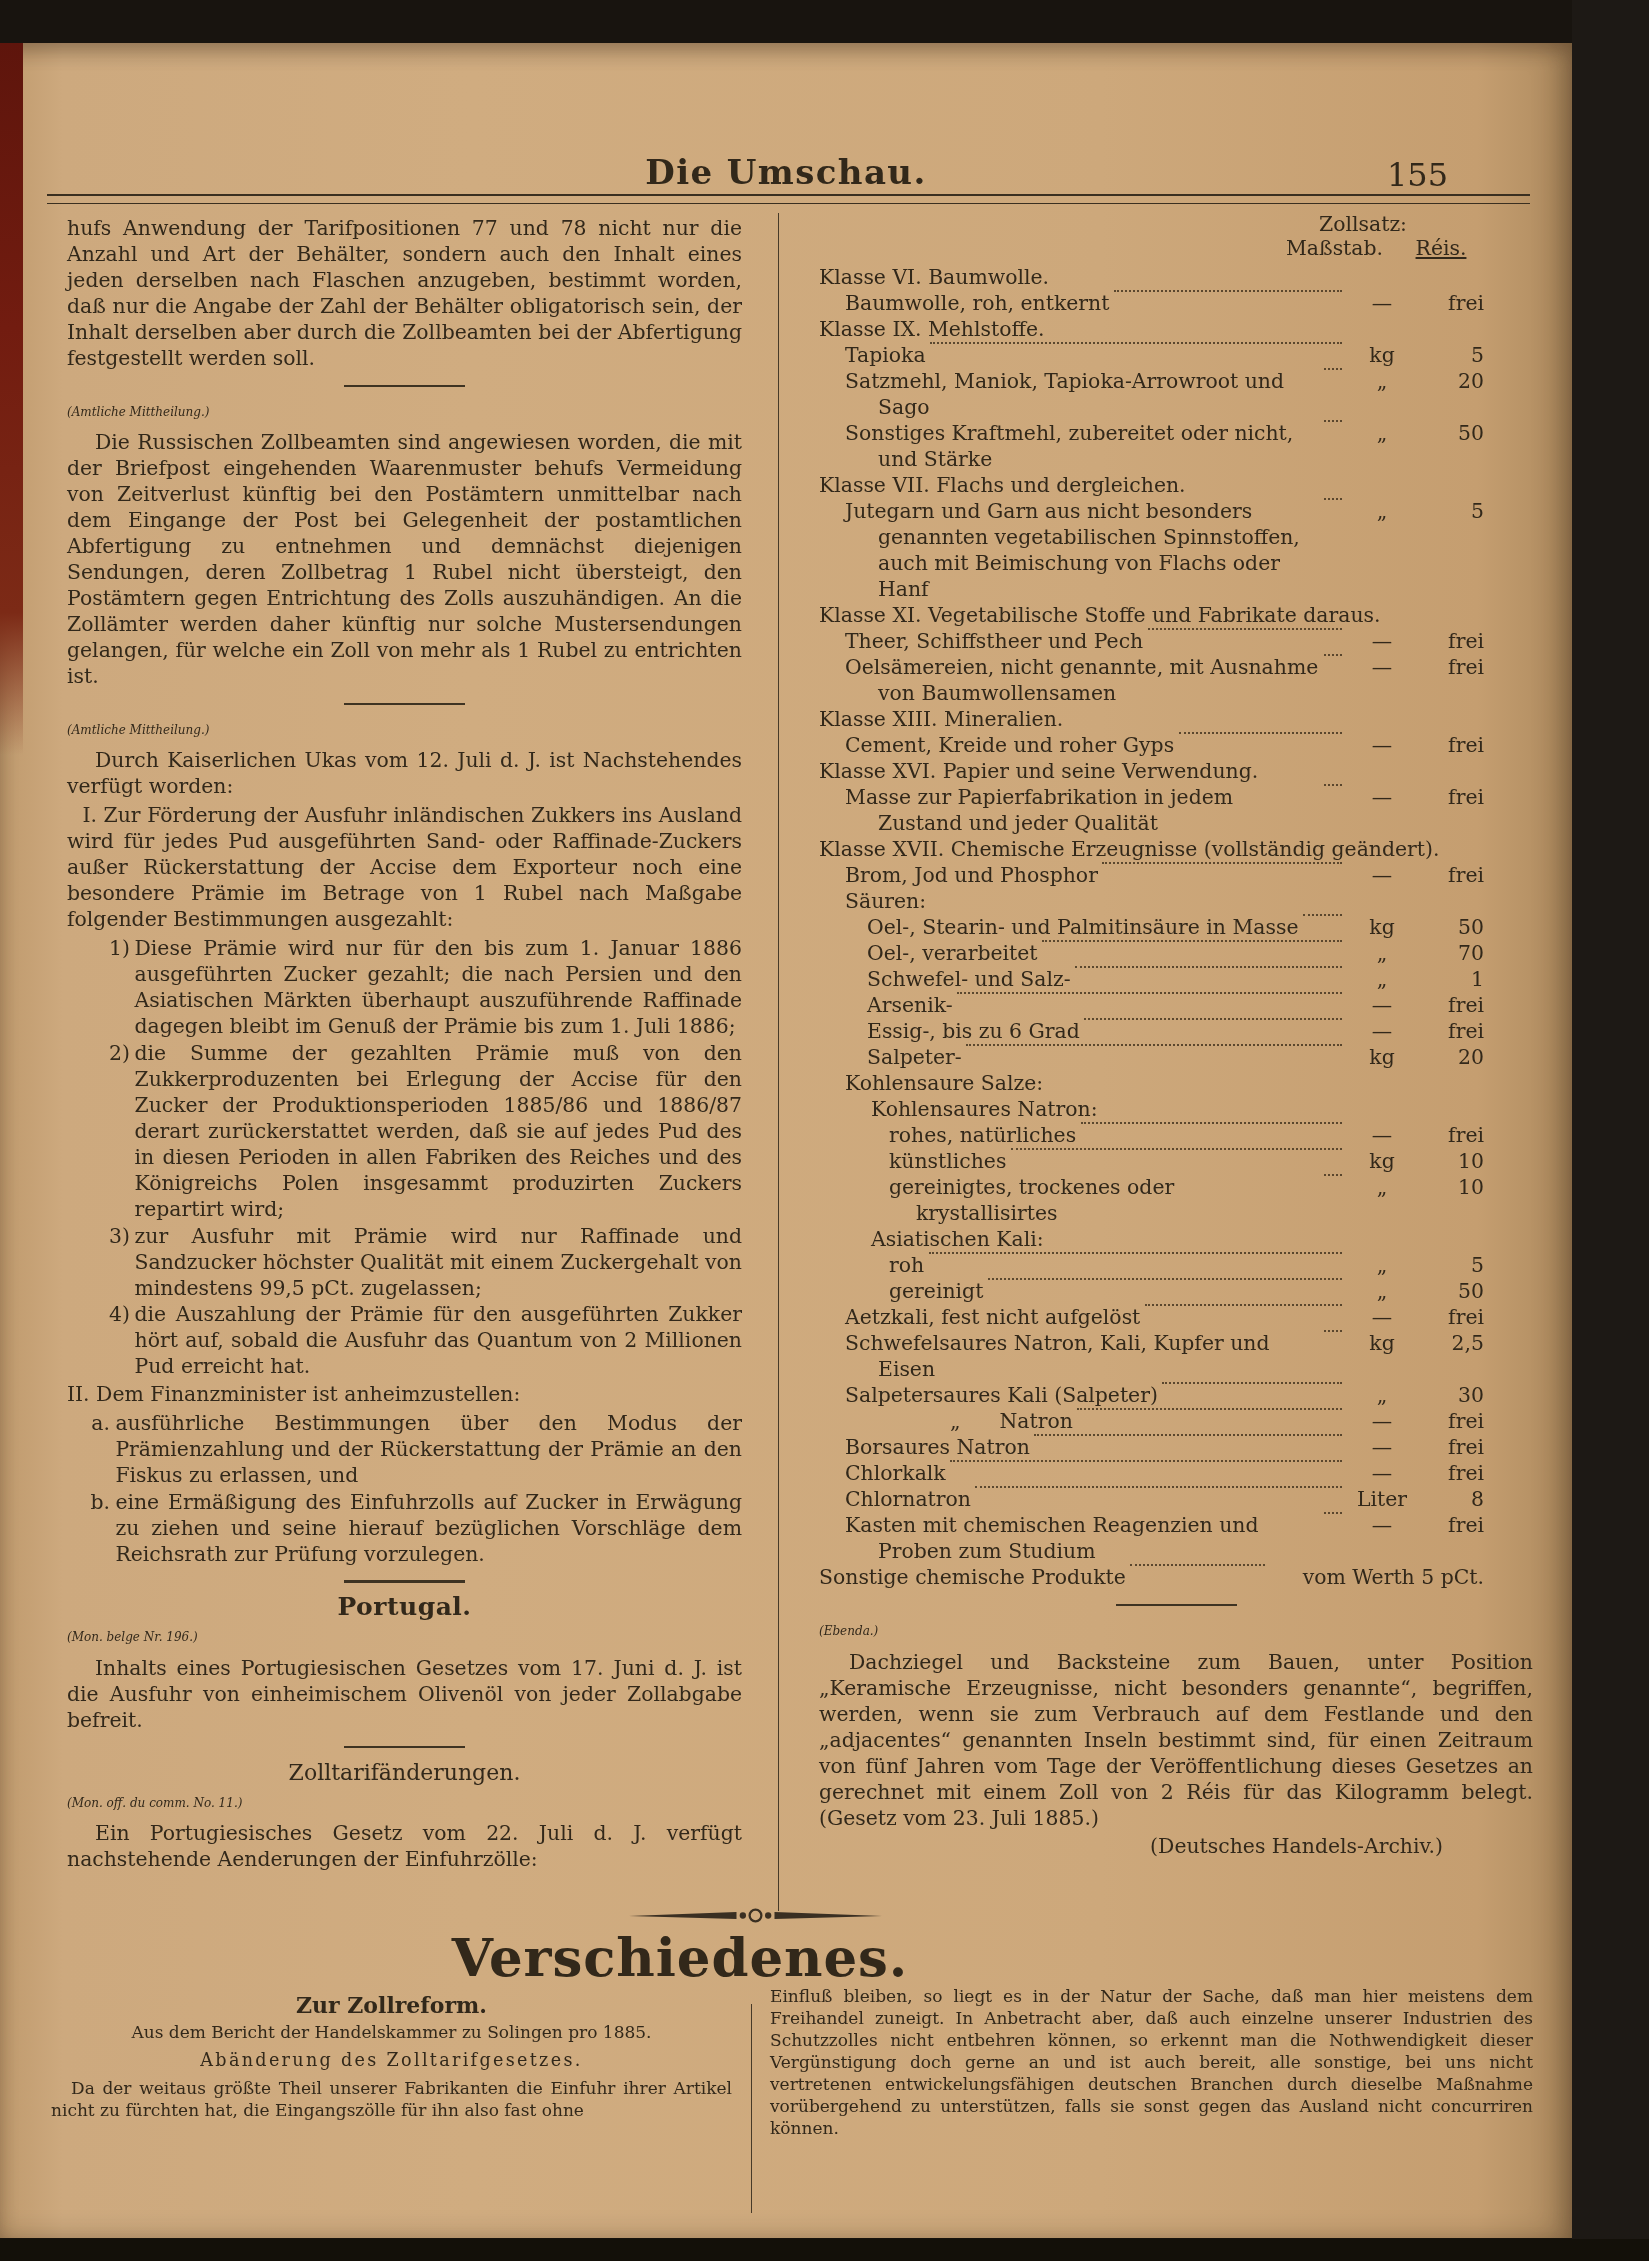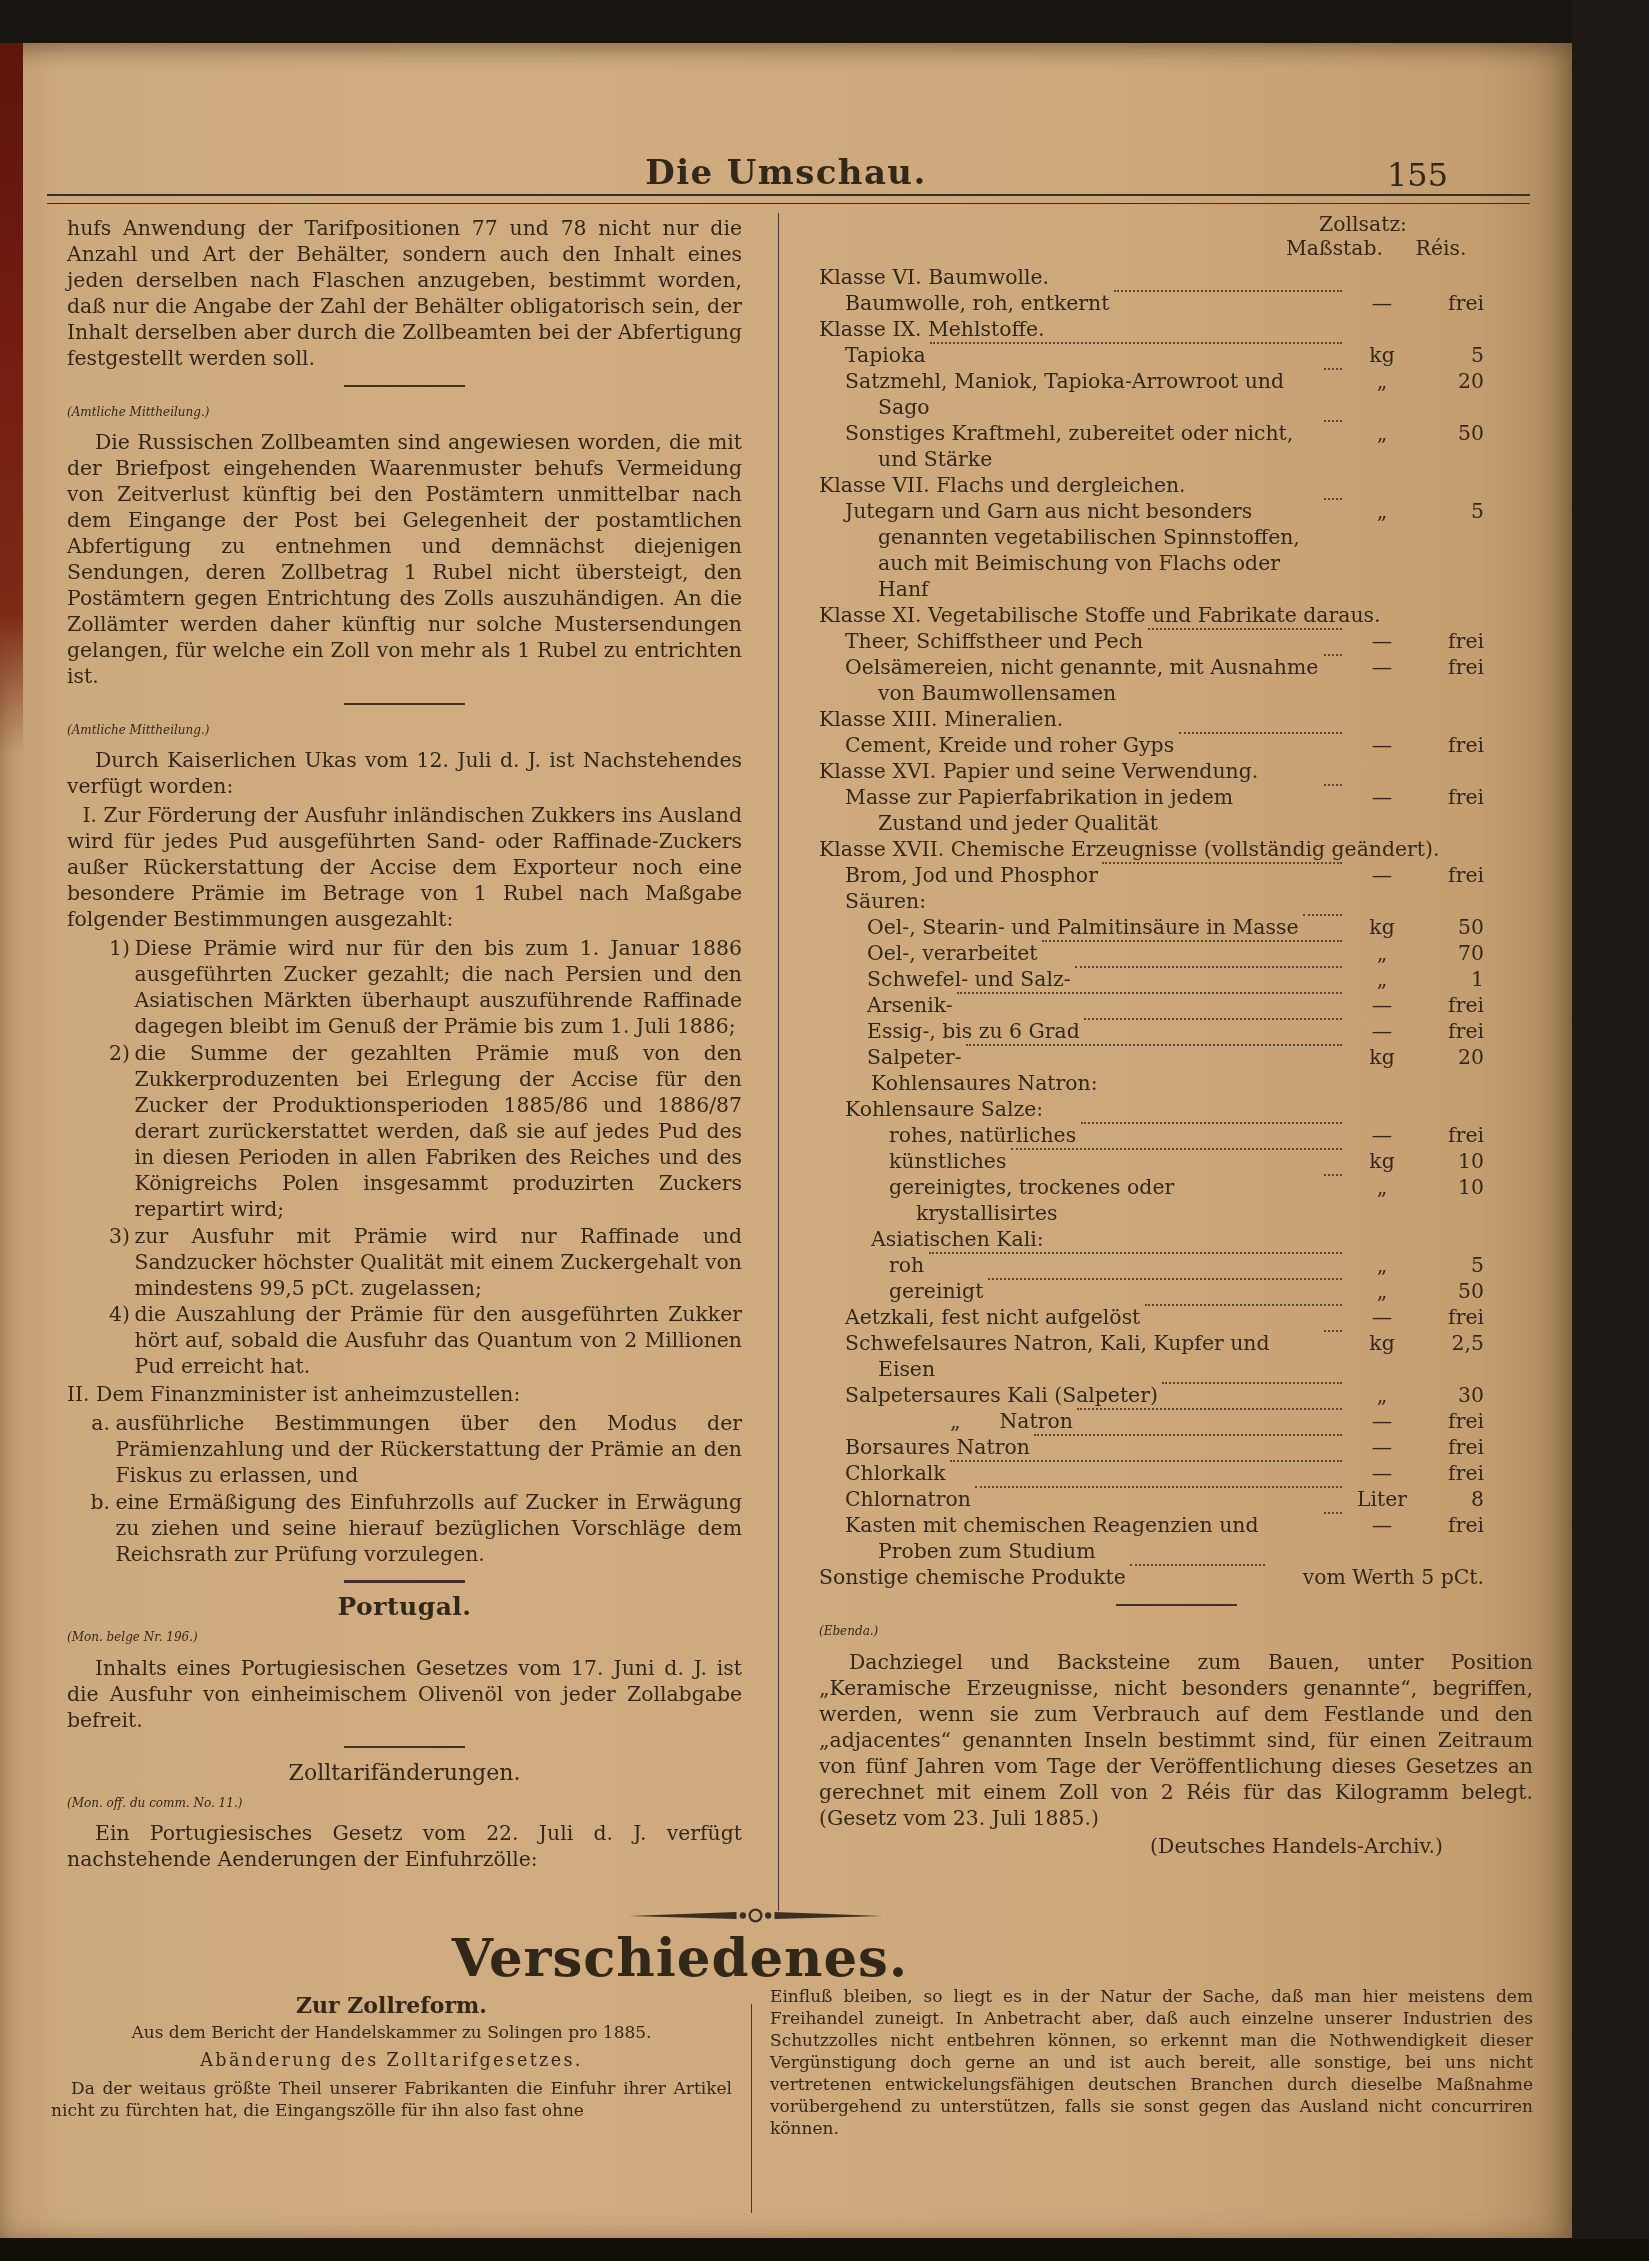--- a/index.html
+++ b/index.html
@@ -37,21 +37,21 @@
   .num{flex:0 0 63px;text-align:right;margin-right:4.5px;}
   .subnum{flex:0 0 43px;text-align:right;margin-right:5.4px;}
   .litext{flex:1;text-align:justify;}
 
   .tariff{width:665px;}
   .thead{margin-bottom:3.6px;line-height:24.4px;}
   .thead .l1{display:block;text-align:right;padding-right:77px;}
   .thead .l2{display:flex;}
   .thead .sp{flex:1;}
   .thead .mass{width:127px;text-align:center;}
-  .thead .reis{width:86px;text-align:center;}
+  .thead .reis{width:86px;text-align:center;text-decoration:underline;}
   .trow{display:flex;align-items:flex-start;}
   .lbl{flex:0 1 auto;max-width:497px;}
   .t-class .lbl{flex:0 0 100%;max-width:none;padding-left:52px;text-indent:-52px;}
   .ind0{padding-left:33px;text-indent:-33px;}
   .ind1{padding-left:59px;text-indent:-33px;}
   .ind2{padding-left:81px;text-indent:-33px;}
   .ind3{padding-left:97px;text-indent:-27px;}
   .sh1{padding-left:26px;}
   .sh2{padding-left:52px;}
   .ditto{padding-left:131px;}
@@ -265,24 +265,24 @@
           <span class="unit">—</span>
           <span class="val">frei</span>
         </div>
       <div class="trow">
           <span class="lbl ind2">Salpeter-</span>
           <span class="lead"></span>
           <span class="unit">kg</span>
           <span class="val">20</span>
         </div>
       <div class="trow">
+          <span class="lbl sh1">Kohlensaure Salze:</span>
+        </div>
+      <div class="trow">
           <span class="lbl sh2">Kohlensaures Natron:</span>
-        </div>
-      <div class="trow">
-          <span class="lbl sh1">Kohlensaure Salze:</span>
         </div>
       <div class="trow">
           <span class="lbl ind3">rohes, natürliches</span>
           <span class="lead"></span>
           <span class="unit">—</span>
           <span class="val">frei</span>
         </div>
       <div class="trow">
           <span class="lbl ind3">künstliches</span>
           <span class="lead"></span>

